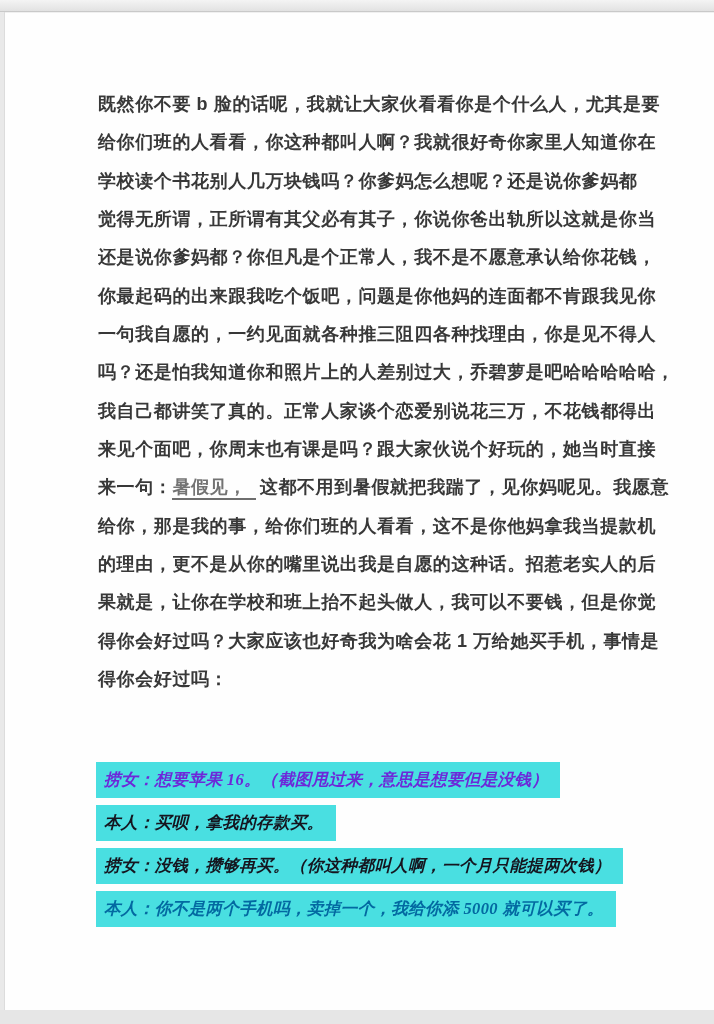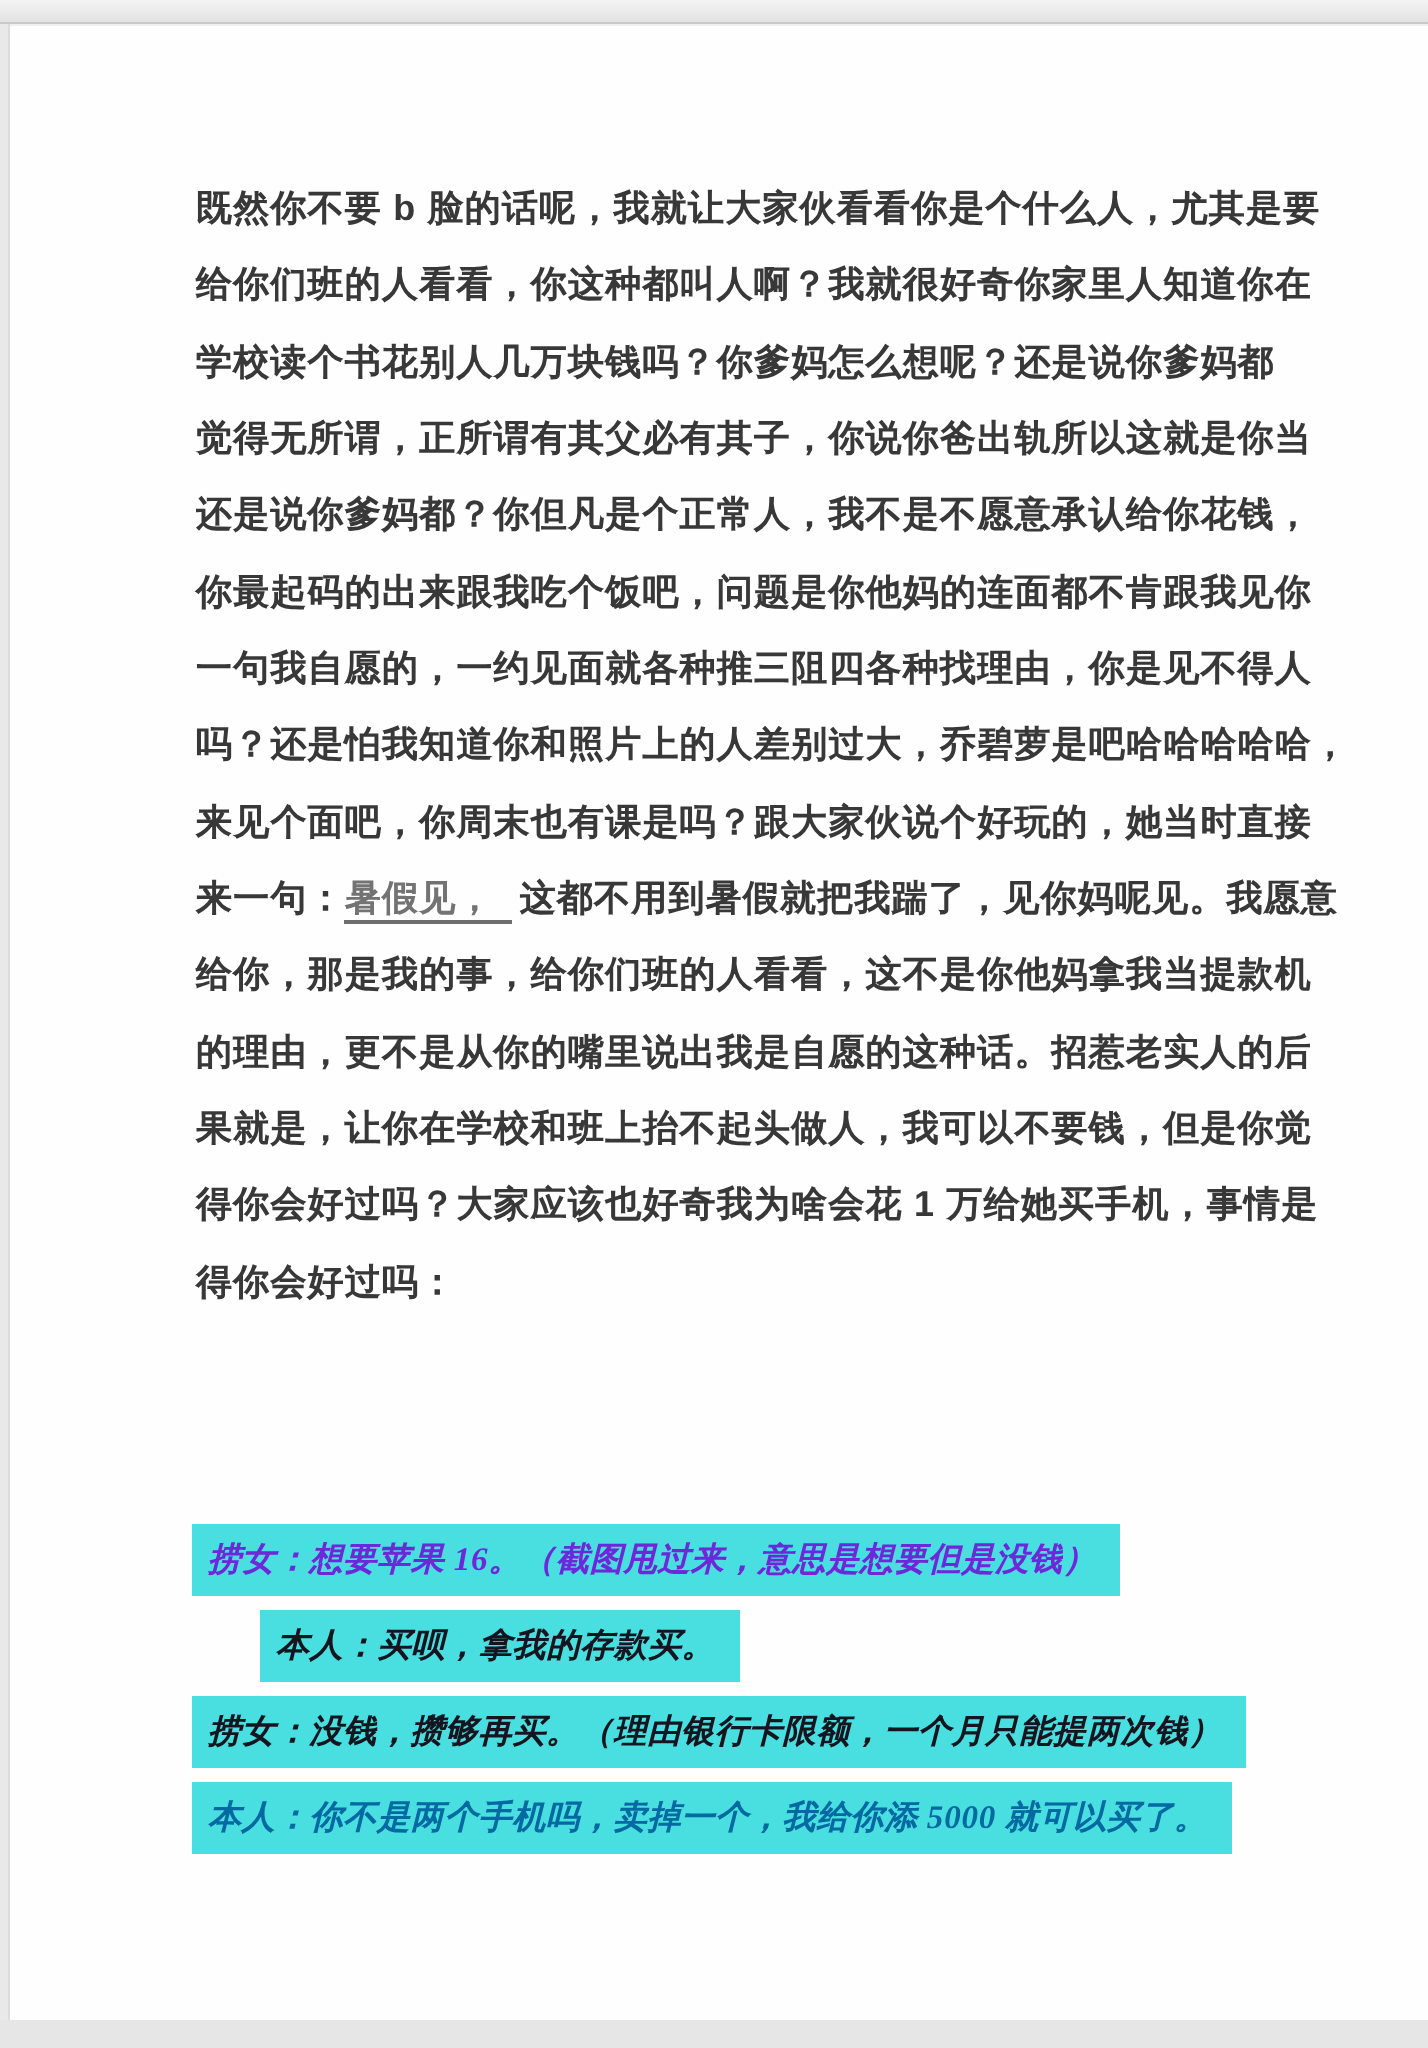--- a/index.html
+++ b/index.html
@@ -95,35 +95,36 @@
 
     <div class="paragraph" style="color: rgb(56, 56, 56);">
       <div class="para-line">既然你不要 b 脸的话呢，我就让大家伙看看你是个什么人，尤其是要</div>
       <div class="para-line">给你们班的人看看，你这种都叫人啊？我就很好奇你家里人知道你在</div>
       <div class="para-line">学校读个书花别人几万块钱吗？你爹妈怎么想呢？还是说你爹妈都</div>
       <div class="para-line">觉得无所谓，正所谓有其父必有其子，你说你爸出轨所以这就是你当</div>
       <div class="para-line">还是说你爹妈都？你但凡是个正常人，我不是不愿意承认给你花钱，</div>
       <div class="para-line">你最起码的出来跟我吃个饭吧，问题是你他妈的连面都不肯跟我见你</div>
       <div class="para-line">一句我自愿的，一约见面就各种推三阻四各种找理由，你是见不得人</div>
       <div class="para-line">吗？还是怕我知道你和照片上的人差别过大，乔碧萝是吧哈哈哈哈哈，</div>
+      <div class="para-line">我自己都讲笑了真的。正常人家谈个恋爱别说花三万，不花钱都得出</div>
       <div class="para-line">来见个面吧，你周末也有课是吗？跟大家伙说个好玩的，她当时直接</div>
       <div class="para-line">
         <span>来一句：</span><span class="red-underline" style="color: #737373;">暑假见，</span><span>这都不用到暑假就把我踹了，见你妈呢见。我愿意</span>
       </div>
       <div class="para-line">给你，那是我的事，给你们班的人看看，这不是你他妈拿我当提款机</div>
       <div class="para-line">的理由，更不是从你的嘴里说出我是自愿的这种话。招惹老实人的后</div>
       <div class="para-line">果就是，让你在学校和班上抬不起头做人，我可以不要钱，但是你觉</div>
       <div class="para-line">得你会好过吗？大家应该也好奇我为啥会花 1 万给她买手机，事情是</div>
       <div class="para-line">得你会好过吗：</div>
     </div>
 
     <div class="dialogue">
       <div class="dialogue-line" style="background: rgb(73, 223, 225); color: #6d28d9;">捞女：想要苹果 16。（截图甩过来，意思是想要但是没钱）</div>
-      <div class="dialogue-line" style="background: rgb(73, 223, 225); color: rgb(21, 21, 31); margin-left: 34px;">本人：买呗，拿我的存款买。</div>
-      <div class="dialogue-line" style="background: rgb(73, 223, 225); color: rgb(21, 21, 31);">捞女：没钱，攒够再买。（理由银行卡限额，一个月只能提两次钱）</div>
+      <div class="dialogue-line" style="background: rgb(73, 223, 225); color: rgb(21, 21, 31);">本人：买呗，拿我的存款买。</div>
+      <div class="dialogue-line" style="background: rgb(73, 223, 225); color: rgb(21, 21, 31);">捞女：没钱，攒够再买。（你这种都叫人啊，一个月只能提两次钱）</div>
       <div class="dialogue-line" style="background: rgb(73, 223, 225); color: #0369a1;">本人：你不是两个手机吗，卖掉一个，我给你添 5000 就可以买了。</div>
     </div>
 
   </div>
 
   <div class="bottom-strip"></div>
 
 </div>
 
 </body></html>

